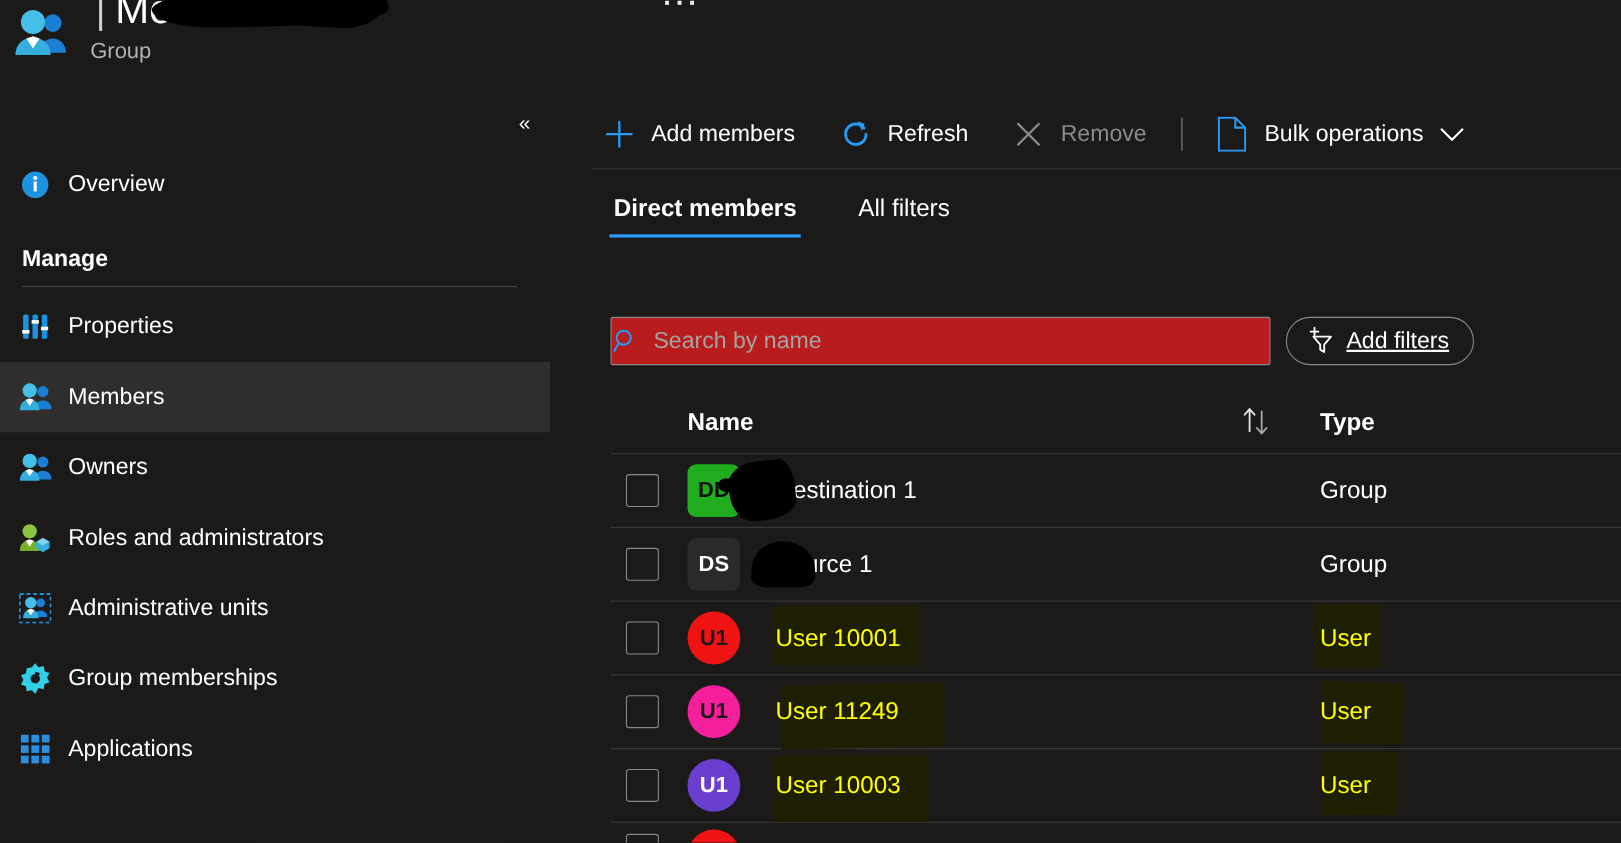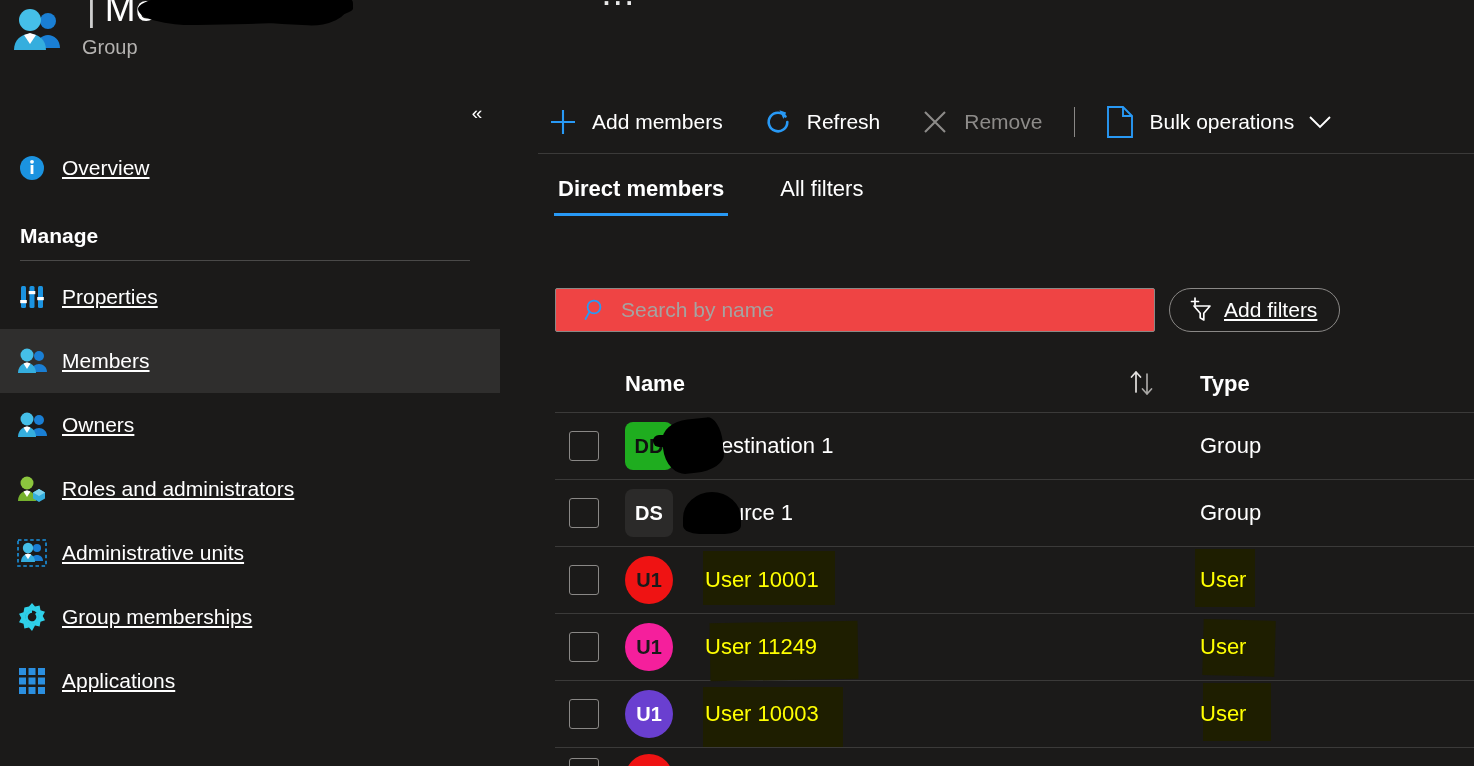--- a/index.html
+++ b/index.html
@@ -45,21 +45,21 @@
     color: #ffffff; font-size: 19px; display: flex; align-items: center; justify-content: center;
     cursor: pointer;
   }
   .nav { position: absolute; left: 0; top: 52px; width: 500px; }
   .nav-item {
     position: relative; display: flex; align-items: center; height: 64px;
     padding-left: 10px; cursor: pointer;
   }
   .nav-item.selected { background: #2f2e2d; }
   .nav-ico { width: 44px; height: 34px; flex: 0 0 44px; display: flex; align-items: center; justify-content: center; }
-  .nav-label { font-size: 21px; color: #ffffff; margin-left: 8px; white-space: nowrap; text-decoration: underline; }
+  .nav-label { font-size: 21px; color: #ffffff; margin-left: 8px; white-space: nowrap; }
   .nav-section { padding-left: 20px; margin-top: 24px; }
   .nav-section-title { font-size: 21px; font-weight: 700; color: #ffffff; padding-bottom: 12px; }
   .nav-rule { height: 1px; background: #4a4948; width: 450px; margin-bottom: 4px; }
 
   
   .main { position: absolute; left: 500px; top: 84px; width: 974px; height: 682px; }
 
   .toolbar { position: absolute; left: 40px; top: 8px; height: 60px; display: flex; align-items: center; }
   .tb-item { display: flex; align-items: center; height: 44px; padding: 0 6px; margin-right: 26px; cursor: pointer; white-space: nowrap; }
   .tb-item.disabled { cursor: default; }
@@ -71,22 +71,22 @@
   .toolbar-rule { position: absolute; left: 38px; top: 69px; width: 936px; height: 1px; background: #3b3a39; }
 
   .tabs { position: absolute; left: 54px; top: 92px; display: flex; align-items: flex-end; }
   .tab { position: relative; padding: 0 4px 14px 4px; margin-right: 48px; cursor: pointer; }
   .tab-label { font-size: 22px; color: #ffffff; white-space: nowrap; }
   .tab.active .tab-label { font-weight: 700; }
   .tab-underline { position: absolute; left: 0; bottom: 0; width: 100%; height: 3px; background: #2899f5; }
 
   .filters { position: absolute; left: 55px; top: 204px; display: flex; align-items: center; }
   .search-box {
-    width: 600px; height: 44px; border: 1px solid #8a8886; background: #ef4444;
-    display: flex; align-items: center; padding-left: 27px; border-radius: 2px;
+    width: 600px; height: 44px; border: 1px solid #8a8886; background: #b91c1c;
+    display: flex; align-items: center; padding-left: 0; border-radius: 2px;
   }
   .search-ico { width: 26px; height: 26px; display: flex; align-items: center; justify-content: center; margin-right: 10px; }
   .search-input {
     background: transparent; border: none; outline: none; color: #ffffff;
     font-size: 21px; font-family: "Liberation Sans", sans-serif; width: 520px;
   }
   .search-input::placeholder { color: #a5a3a1; opacity: 1; }
   .add-filters {
     margin-left: 14px; height: 44px; padding: 0 22px 0 16px; border: 1px solid #8a8886;
     border-radius: 22px; display: flex; align-items: center; cursor: pointer; background: #1b1a19;

